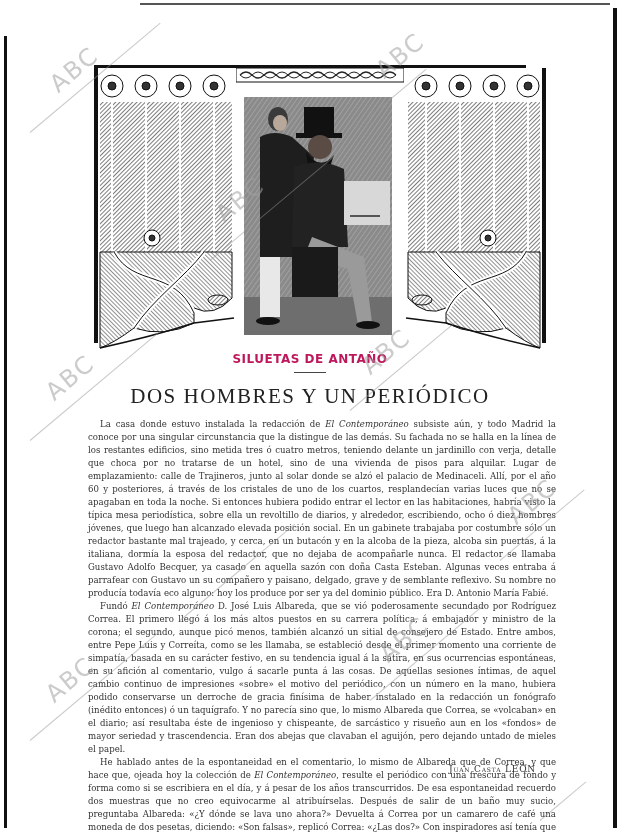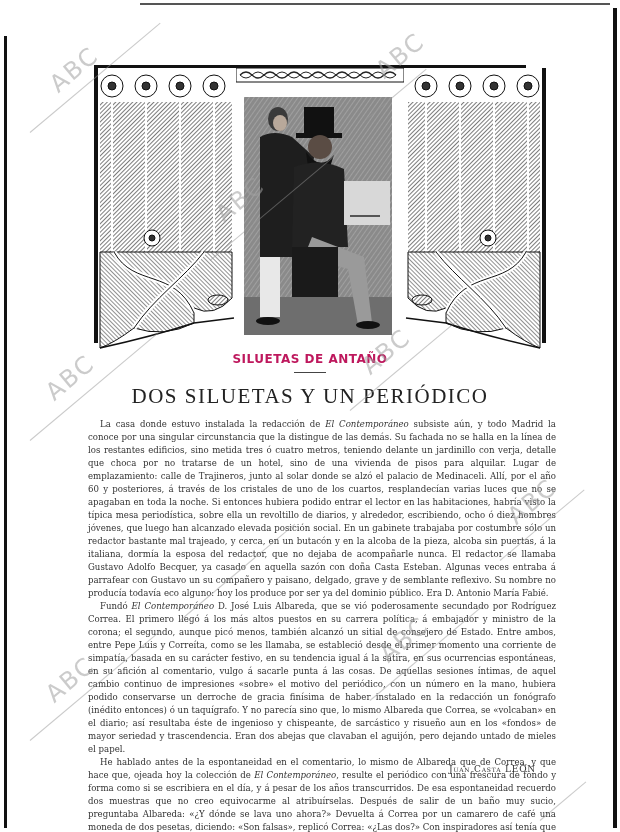--- a/index.html
+++ b/index.html
@@ -165,21 +165,21 @@
         <circle r="8"></circle>
         <circle r="3" fill="#333"></circle>
       </g>
     <ellipse cx="18" cy="232" rx="10" ry="5" fill="url(#hatch)" stroke="#111"></ellipse>
     <path d="M136,280 Q82,268 42,255 L2,250" stroke="#111" stroke-width="1.5" fill="none"></path>
   </svg>
 </div>
 
 <div class="section-label">SILUETAS DE ANTAÑO</div>
 <div class="section-rule"></div>
-<div class="headline">DOS SILUETAS Y UN PERIÓDICO</div>
+<div class="headline">DOS HOMBRES Y UN PERIÓDICO</div>
 
 <div class="body-text">
   <p>
     <span>La casa donde estuvo instalada la redacción de </span><em>El Contemporáneo</em><span> subsiste aún, y todo Madrid la conoce por una singular circunstancia que la distingue de las demás. Su fachada no se halla en la línea de los restantes edificios, sino metida tres ó cuatro metros, teniendo delante un jardinillo con verja, detalle que choca por no tratarse de un hotel, sino de una vivienda de pisos para alquilar. Lugar de emplazamiento: calle de Trajineros, junto al solar donde se alzó el palacio de Medinaceli. Allí, por el año 60 y posteriores, á través de los cristales de uno de los cuartos, resplandecían varias luces que no se apagaban en toda la noche. Si entonces hubiera podido entrar el lector en las habitaciones, habría visto la típica mesa periodística, sobre ella un revoltillo de diarios, y alrededor, escribiendo, ocho ó diez hombres jóvenes, que luego han alcanzado elevada posición social. En un gabinete trabajaba por costumbre sólo un redactor bastante mal trajeado, y cerca, en un butacón y en la alcoba de la pieza, alcoba sin puertas, á la italiana, dormía la esposa del redactor, que no dejaba de acompañarle nunca. El redactor se llamaba Gustavo Adolfo Becquer, ya casado en aquella sazón con doña Casta Esteban. Algunas veces entraba á parrafear con Gustavo un su compañero y paisano, delgado, grave y de semblante reflexivo. Su nombre no producía todavía eco alguno: hoy los produce por ser ya del dominio público. Era D. Antonio María Fabié.</span>
   </p>
   <p>
     <span>Fundó </span><em>El Contemporáneo</em><span> D. José Luis Albareda, que se vió poderosamente secundado por Rodríguez Correa. El primero llegó á los más altos puestos en su carrera política, á embajador y ministro de la corona; el segundo, aunque picó menos, también alcanzó un sitial de consejero de Estado. Entre ambos, entre Pepe Luis y Correíta, como se les llamaba, se estableció desde el primer momento una corriente de simpatía, basada en su carácter festivo, en su tendencia igual á la sátira, en sus ocurrencias espontáneas, en su afición al comentario, vulgo á sacarle punta á las cosas. De aquellas sesiones íntimas, de aquel cambio continuo de impresiones «sobre» el motivo del periódico, con un número en la mano, hubiera podido conservarse un derroche de gracia finísima de haber instalado en la redacción un fonógrafo (inédito entonces) ó un taquígrafo. Y no parecía sino que, lo mismo Albareda que Correa, se «volcaban» en el diario; así resultaba éste de ingenioso y chispeante, de sarcástico y risueño aun en los «fondos» de mayor seriedad y trascendencia. Eran dos abejas que clavaban el aguijón, pero dejando untado de mieles el papel.</span>
   </p>
   <p>
     <span>He hablado antes de la espontaneidad en el comentario, lo mismo de Albareda que de Correa, y que hace que, ojeada hoy la colección de </span><em>El Contemporáneo</em><span>, resulte el periódico con una frescura de fondo y forma como si se escribiera en el día, y á pesar de los años transcurridos. De esa espontaneidad recuerdo dos muestras que no creo equivocarme al atribuírselas. Después de salir de un baño muy sucio, preguntaba Albareda: «¿Y dónde se lava uno ahora?» Devuelta á Correa por un camarero de café una moneda de dos pesetas, diciendo: «Son falsas», replicó Correa: «¿Las dos?» Con inspiradores así tenía que resultar el diario lo que fué.</span>

